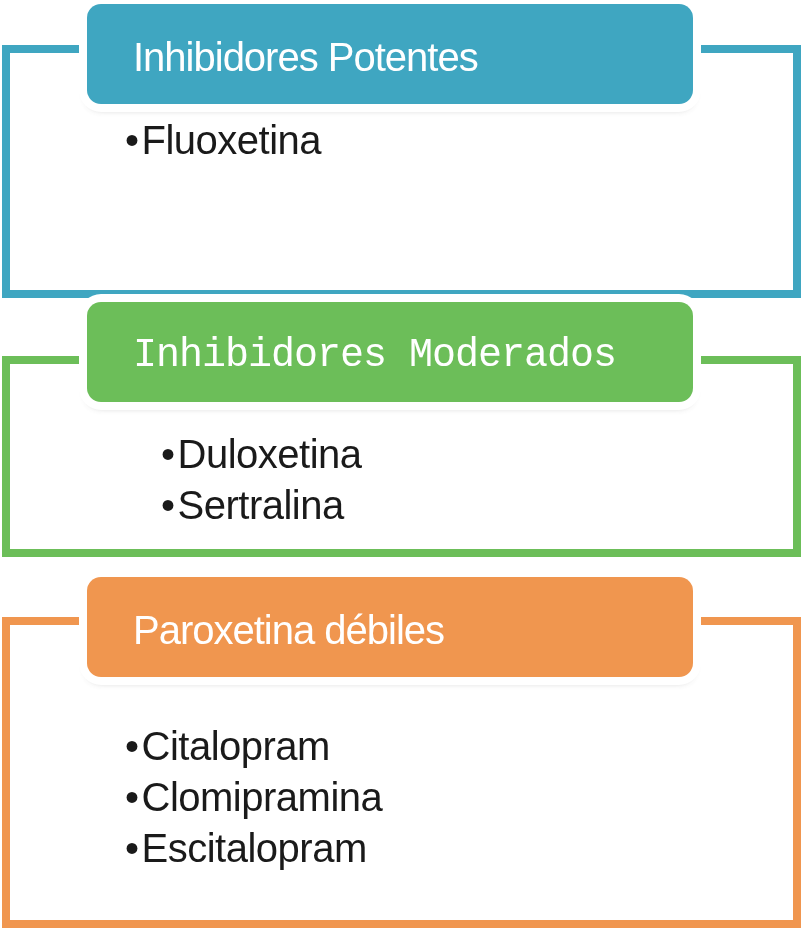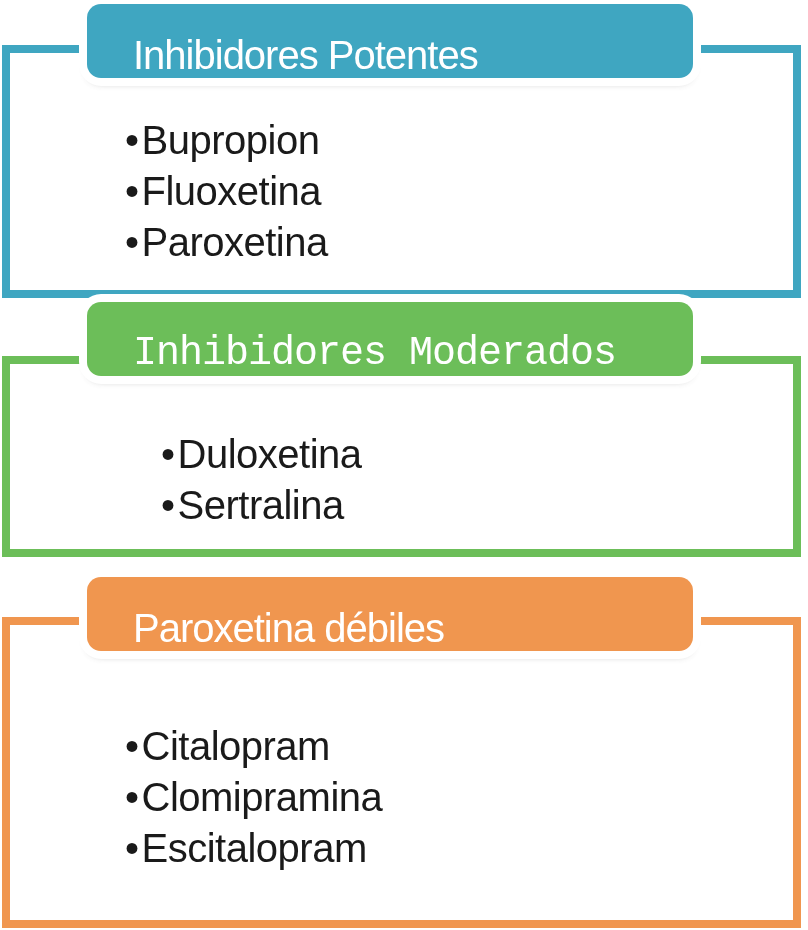--- a/index.html
+++ b/index.html
@@ -14,25 +14,25 @@
   .outline{
     position:absolute;left:2px;width:799px;
     border:8px solid var(--accent);
     box-sizing:border-box;
     background:transparent;
   }
   .s1 .outline{top:45px;height:253px;}
   .s2 .outline{top:356px;height:201px;}
   .s3 .outline{top:617px;height:311px;}
   .header{
-    position:absolute;left:87px;width:606px;height:74px;
+    position:absolute;left:87px;width:606px;height:100px;
     background:var(--accent);
     border-radius:14px;
     box-shadow:0 0 0 8px #ffffff, 0 5px 7px rgba(80,80,80,0.45);
-    display:flex;align-items:flex-end;
+    display:flex;align-items:center;
     box-sizing:border-box;
     padding:6px 6px 0 46px;
     z-index:2;
   }
   .s1 .header{top:4px;}
   .s2 .header{top:302px;font-family:Liberation Mono, monospace;}
   .s3 .header{top:577px;}
   .header-label{
     color:#ffffff;
     font-size:40px;
@@ -57,23 +57,21 @@
 <body>
 
 <div class="canvas">
 
   <div class="section s1" style="--accent: #3FA6C1;">
     <div class="outline"></div>
     <div class="header">
       <span class="header-label">Inhibidores Potentes</span>
     </div>
     <ul class="items">
-      <li><span class="bullet">•</span><span>Bupropion</span></li>
       <li><span class="bullet">•</span><span>Fluoxetina</span></li>
-      <li><span class="bullet">•</span><span>Paroxetina</span></li>
     </ul>
   </div>
 
   <div class="section s2" style="--accent: #6CBE59;">
     <div class="outline"></div>
     <div class="header">
       <span class="header-label">Inhibidores Moderados</span>
     </div>
     <ul class="items">
       <li><span class="bullet">•</span><span>Duloxetina</span></li>

